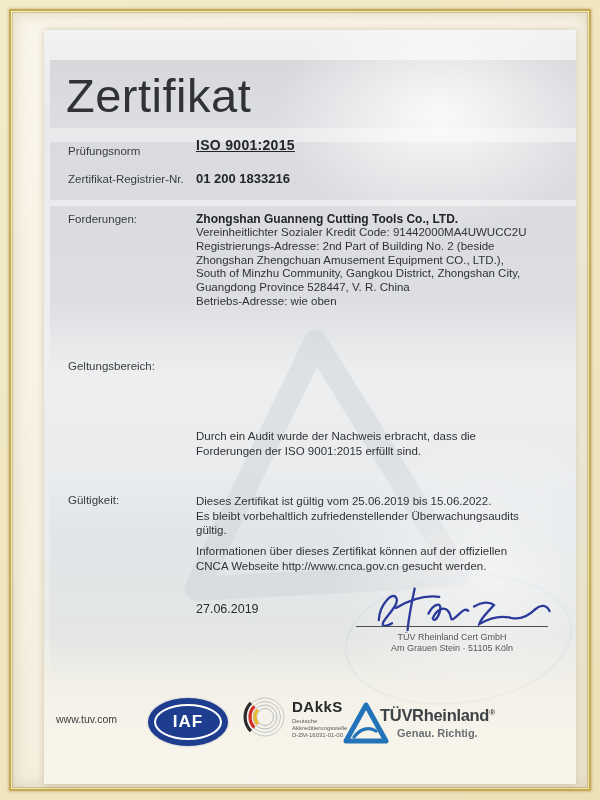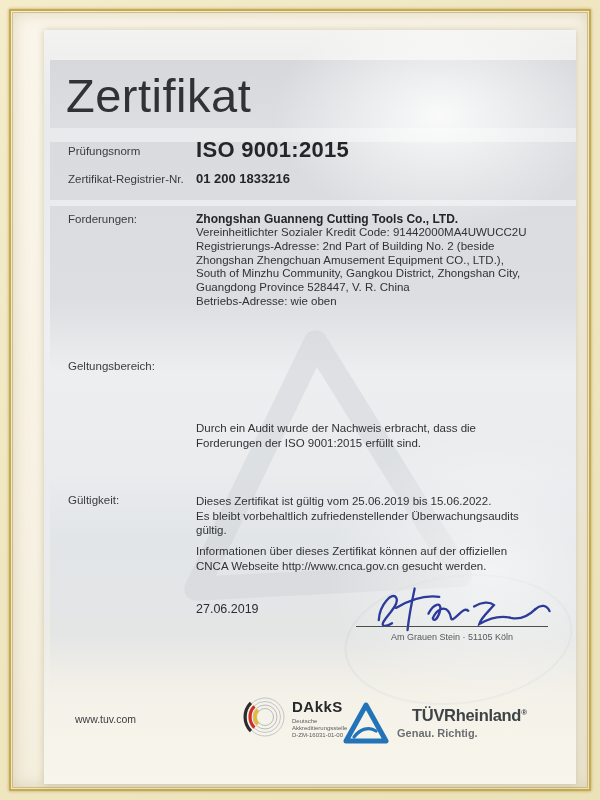--- a/index.html
+++ b/index.html
@@ -39,60 +39,60 @@
             background:linear-gradient(180deg,rgba(249,246,237,0),rgba(249,246,237,.85)); }
 
   .title { position:absolute; left:22px; top:42px; font-size:47px; line-height:1;
            color:#303234; letter-spacing:.5px; }
 
   .lbl { position:absolute; left:24px; font-size:11.5px; color:#3a3c3e; }
   .val { position:absolute; left:152px; color:#232527; }
   .preline { white-space:pre-line; }
 
   .lbl-norm { top:115px; }
-  .val-norm { top:107px; font-size:22px; font-weight:bold; letter-spacing:.3px; }
+  .val-norm { top:107px; font-size:14px; font-weight:bold; letter-spacing:.3px;text-decoration:underline; }
   .lbl-reg  { top:143px; }
   .val-reg  { top:141px; font-size:13px; font-weight:bold; }
 
   .lbl-company { top:183px; }
   .company-name { top:182px; font-size:12px; font-weight:bold; width:350px; }
   .company-details { top:196px; font-size:11.5px; line-height:13.8px; width:350px; color:#303234; }
 
   .lbl-scope { top:330px; }
   .val-scope { top:330px; font-size:11.5px; width:345px; color:#303234; }
 
-  .audit-note { top:391px; font-size:11.5px; line-height:14.5px; width:355px; color:#303234; }
+  .audit-note { top:399px; font-size:11.5px; line-height:14.5px; width:355px; color:#303234; }
 
   .lbl-valid { top:464px; }
   .val-valid { top:464px; font-size:11.5px; line-height:14.5px; width:365px; color:#303234; }
 
   .info-note { top:514px; font-size:11.5px; line-height:14.5px; width:365px; color:#303234; }
 
   .issue-date { top:572px; font-size:12.5px; color:#2c2e30; }
 
   .sig-svg { position:absolute; left:322px; top:546px; }
   .sig-line { position:absolute; left:312px; top:596px; width:192px; height:1px; background:#4b4d4f; }
   .sig-block { position:absolute; left:300px; top:602px; width:216px; text-align:center;
                font-size:9px; line-height:10.5px; color:#55575a; }
 
-  .footer-site { position:absolute; left:12px; top:683px; font-size:10.5px; color:#3b3d3f;margin-left:19px; }
+  .footer-site { position:absolute; left:12px; top:683px; font-size:10.5px; color:#3b3d3f; }
 
   .iaf { position:absolute; left:104px; top:668px; width:80px; height:48px;
          background:#1e3d8f; border-radius:50%; box-shadow:0 0 2px rgba(30,61,143,.4); }
   .iaf-ring { position:absolute; inset:6px; border:2px solid #ffffff; border-radius:50%; }
   .iaf-text { position:absolute; inset:0; display:flex; align-items:center; justify-content:center;
               color:#ffffff; font-weight:bold; font-size:17px; letter-spacing:1px; }
 
   .dakks { position:absolute; left:198px; top:664px; display:flex; }
   .dakks-textcol { margin-left:4px; padding-top:4px; }
   .dakks-name { font-size:15px; font-weight:bold; color:#26282a; letter-spacing:.5px; }
   .dakks-sub { font-size:6px; line-height:7px; color:#5a5c5e; margin-top:3px; white-space:pre-line; }
 
   .tuv-tri { position:absolute; left:298px; top:670px; }
-  .tuv-brand { position:absolute; left:368px; top:676px; font-size:16.5px; font-weight:bold;
+  .tuv-brand { position:absolute; left:336px; top:676px; font-size:16.5px; font-weight:bold;
                color:#3e4347; letter-spacing:-.3px; }
   .tuv-brand sup { font-size:8px; }
   .tuv-tagline { position:absolute; left:353px; top:697px; font-size:11px; font-weight:bold; color:#6b6f73; }
 </style>
 </head>
 <body>
 
 <div class="stage">
   <div class="frame-gold-line"></div>
   <div class="frame-inner-shadow"></div>
@@ -150,25 +150,30 @@
         <path d="M12,38 C14,22 28,10 31,17 C34,24 20,34 16,41 C14,45 20,45 25,42"></path>
         <path d="M50,9 C46,23 42,38 40,50"></path>
         <path d="M30,27 C46,19 60,16 74,19"></path>
         <path d="M62,35 C68,25 76,24 74,32 C72,40 67,44 66,40 C70,32 78,28 82,34 C86,40 82,45 88,41 C94,37 98,31 102,35"></path>
         <path d="M108,31 C116,27 124,27 128,31 C122,37 114,43 112,49 C120,45 132,41 144,45 C154,48 162,44 169,38"></path>
         <path d="M169,38 C175,33 181,35 183,41"></path>
       </g>
     </svg>
     <div class="sig-line"></div>
     <div class="sig-block">
+      <div>TÜV Rheinland Cert GmbH</div>
       <div>Am Grauen Stein · 51105 Köln</div>
     </div>
 
     <div class="footer-site">www.tuv.com</div>
 
+    <div class="iaf">
+      <div class="iaf-ring"></div>
+      <div class="iaf-text">IAF</div>
+    </div>
 
     <div class="dakks">
       <svg width="46" height="46" viewBox="0 0 46 46">
         <g fill="none">
           <circle cx="23" cy="23" r="8.5" stroke="#b8bbbe" stroke-width="1"></circle>
           <circle cx="23" cy="23" r="12" stroke="#b8bbbe" stroke-width="1"></circle>
           <circle cx="23" cy="23" r="15.5" stroke="#c2c5c8" stroke-width="1"></circle>
           <circle cx="23" cy="23" r="19" stroke="#c2c5c8" stroke-width="1"></circle>
           <path d="M8.9,8.9 A20,20 0 0 0 8.9,37.1" stroke="#2a2c2e" stroke-width="3.2"></path>
           <path d="M12.4,12.4 A15,15 0 0 0 12.4,33.6" stroke="#cf2e26" stroke-width="3.2"></path>

